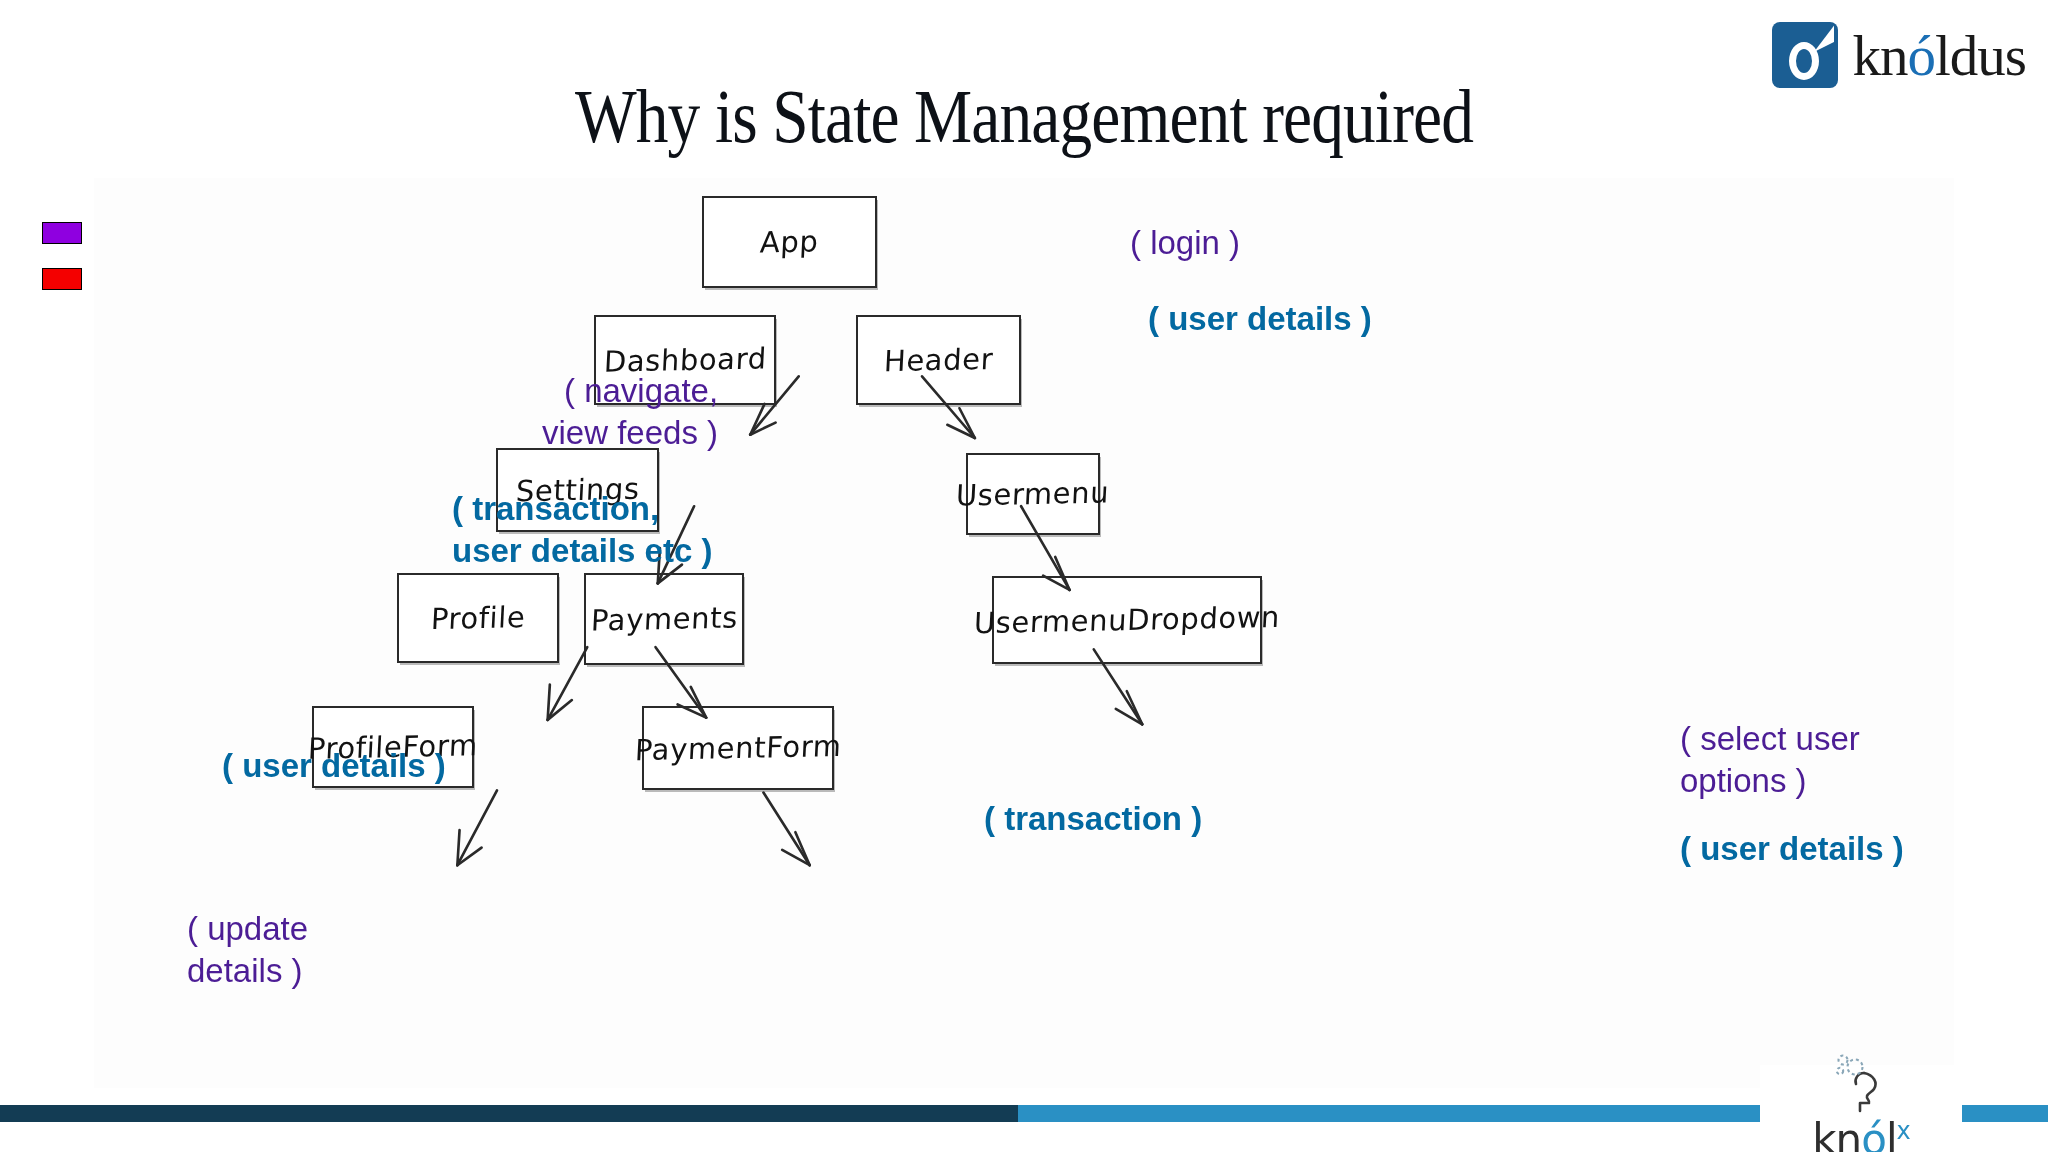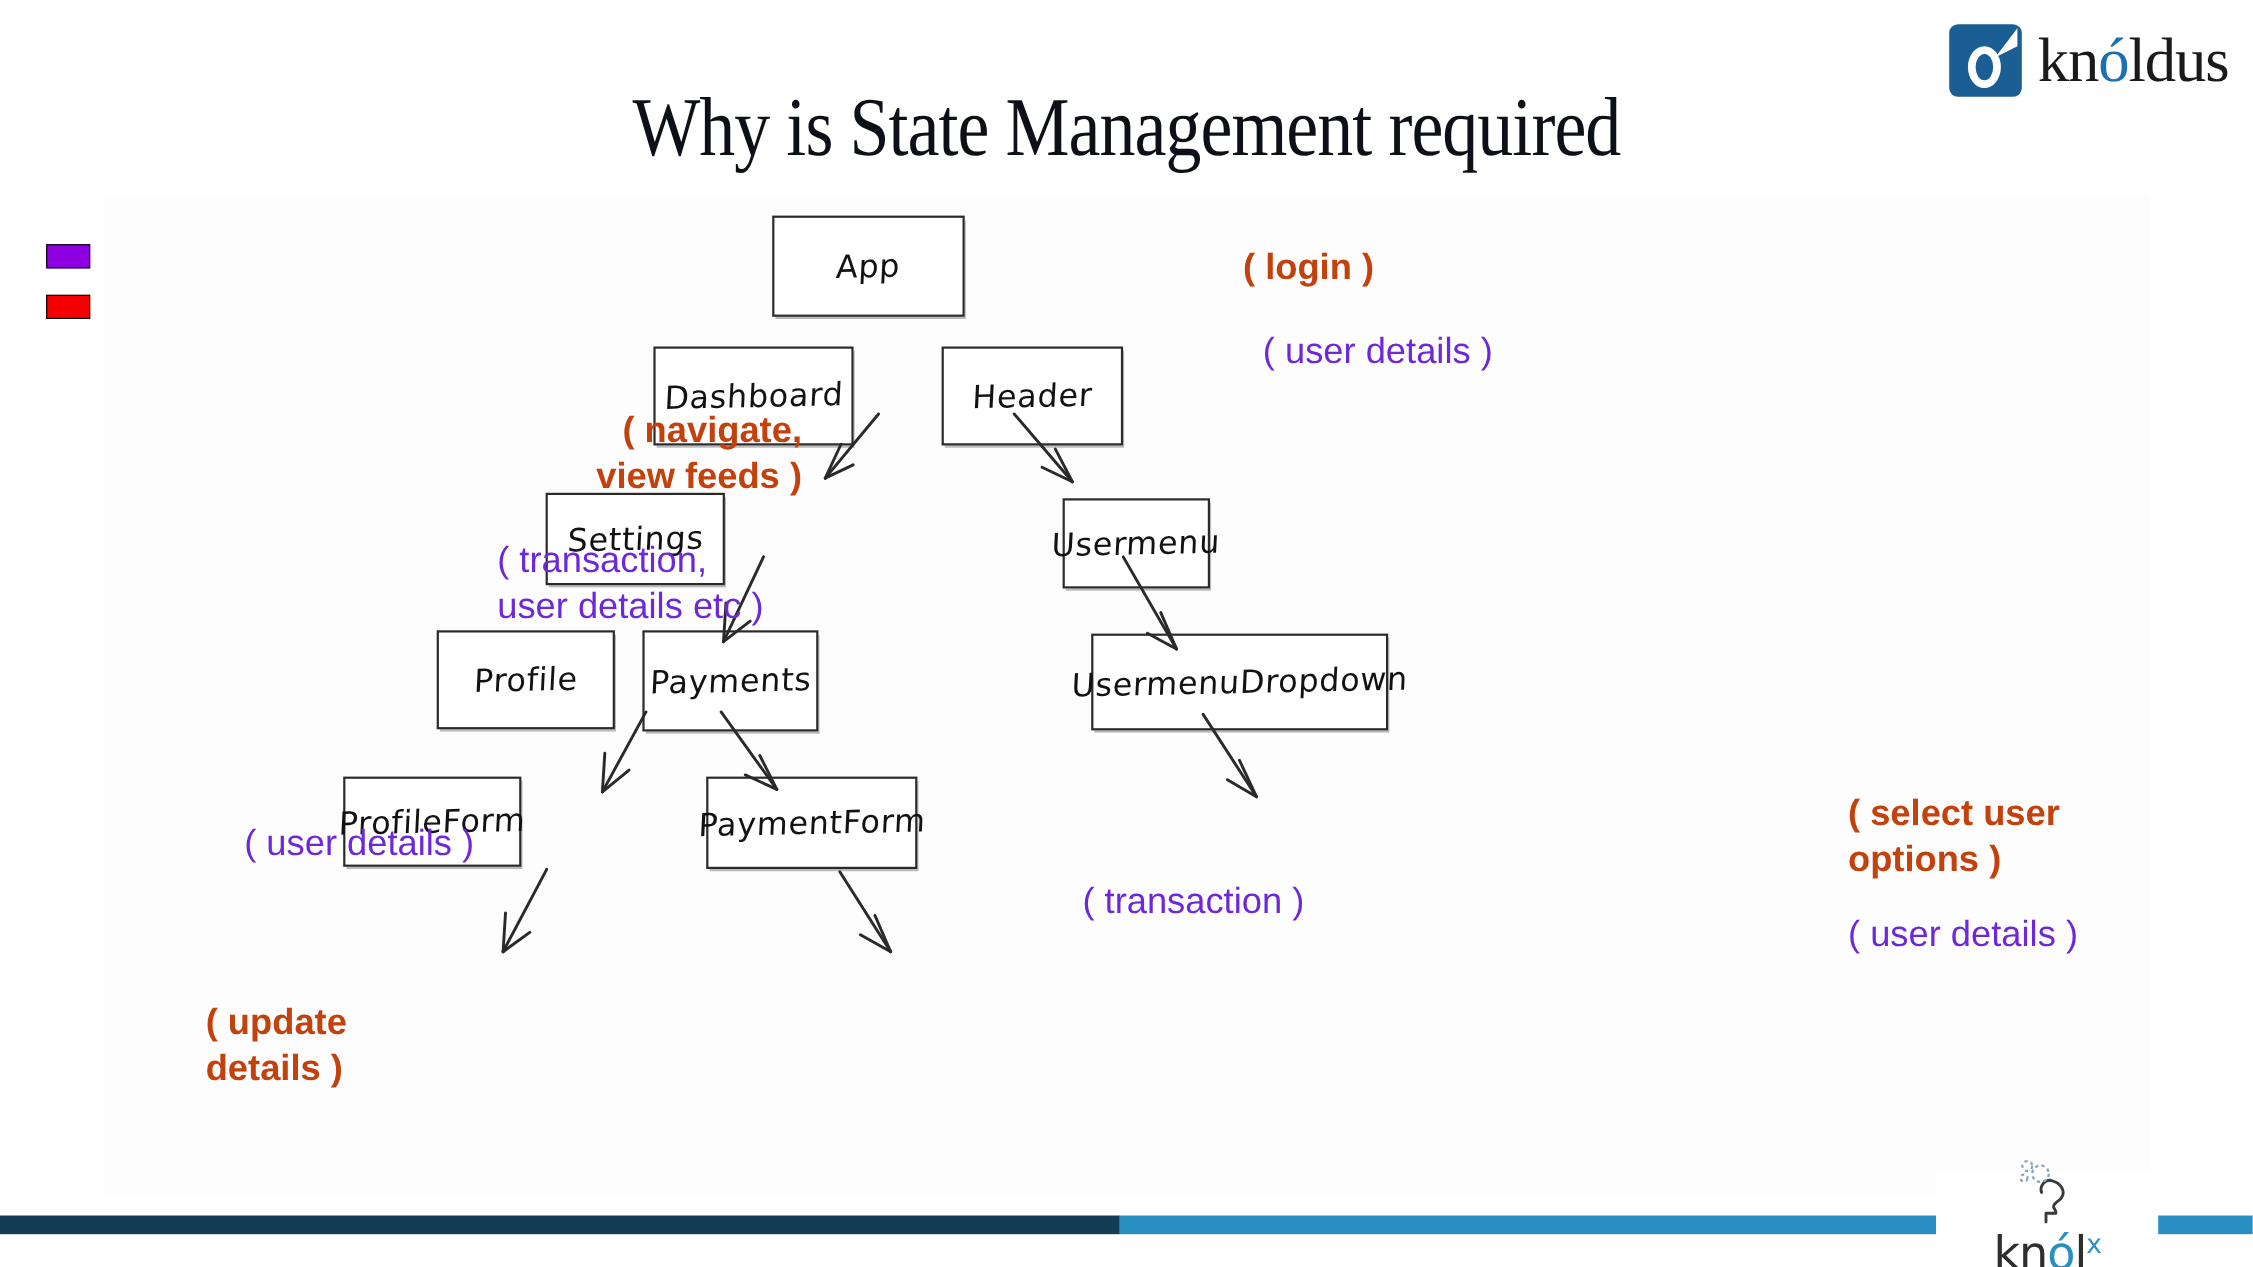--- a/index.html
+++ b/index.html
@@ -135,22 +135,22 @@
     transform: rotate(-1.2deg) skewX(-4deg);
   }
 
   .annot {
     position: absolute;
     font-family: "Liberation Sans", sans-serif;
     font-size: 33px;
     line-height: 1.26;
     white-space: pre-line;
   }
-  .annot.event { color: #c2410c; font-weight: bold; }
-  .annot.data  { color: #6d28d9; }
+  .annot.event { color: #4c1d95; }
+  .annot.data  { color: #0369a1; font-weight: bold; }
 
   #arrow-layer {
     position: absolute;
     left: 0;
     top: 0;
     width: 2048px;
     height: 1152px;
     pointer-events: none;
   }
 

